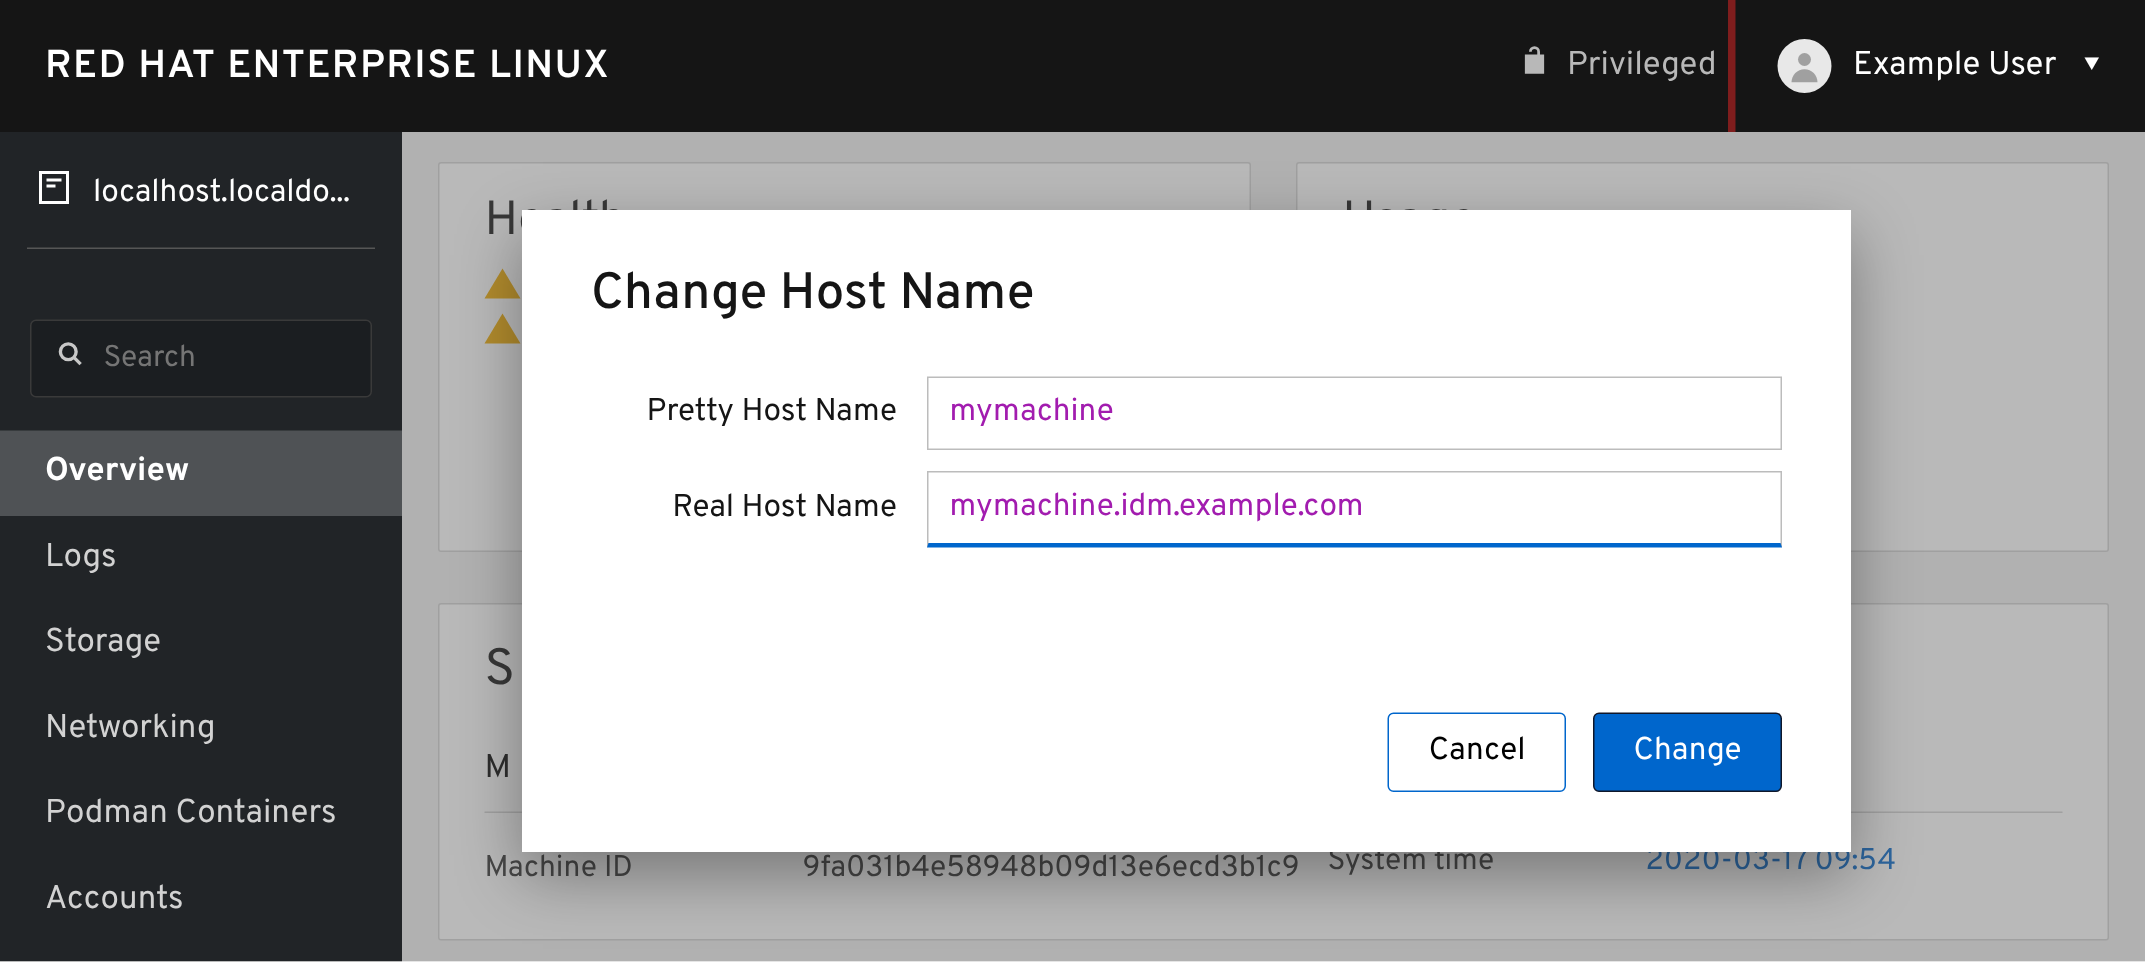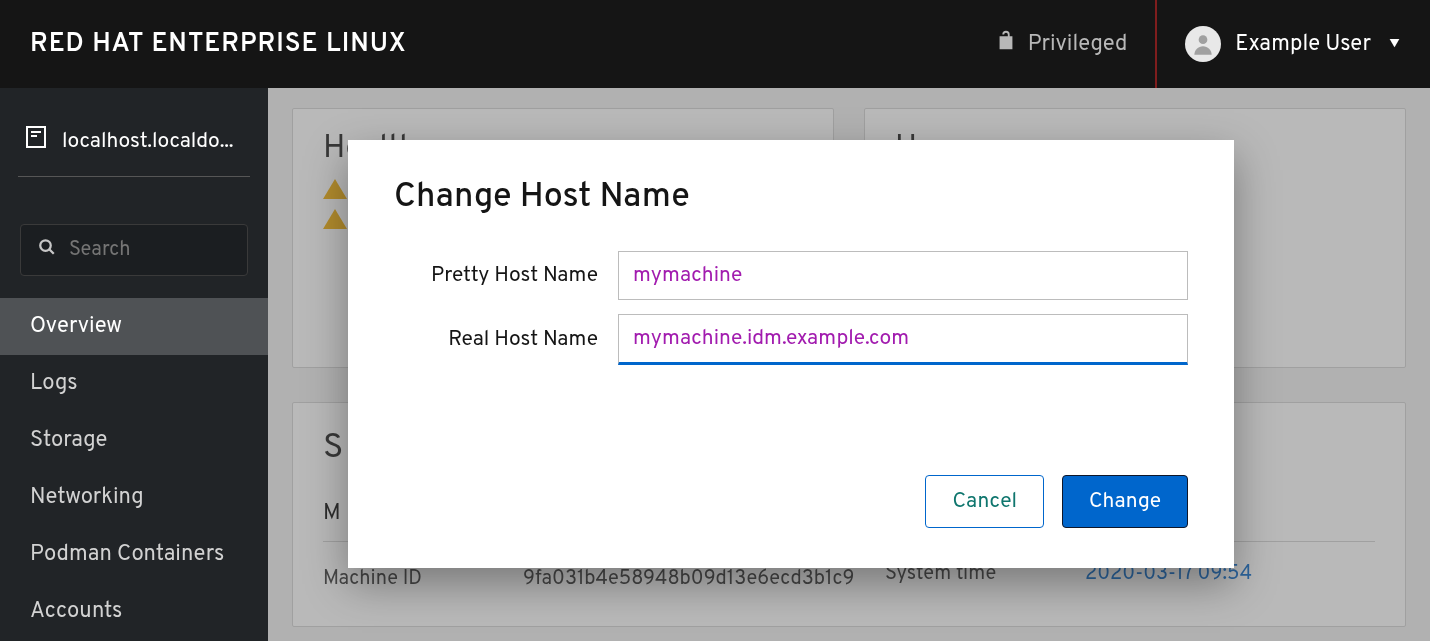--- a/index.html
+++ b/index.html
@@ -4,71 +4,71 @@
 <style>
   * { box-sizing: border-box; margin: 0; padding: 0; font-family: "RedHatText", "Overpass", Arial, sans-serif; }
   html, body { width: 1430px; height: 641px; overflow: hidden; background:#fff; }
   
   .header {
     height: 88px; background:#151515; color:#fff; display:flex; align-items:center;
     padding:0 30px; justify-content:space-between;
   }
   .brand { font-size:26px; font-weight:600; letter-spacing:1px; }
   .header-right { display:flex; align-items:center; gap:28px; }
-  .priv { display:flex; align-items:center; gap:12px; color:#b8b8b8; font-size:22px; padding-right:28px; border-right:2px solid #7f1d1d; height:88px;}
+  .priv { display:flex; align-items:center; gap:12px; color:#b8b8b8; font-size:22px; padding-right:8px; border-right:5px solid #7f1d1d; height:88px;}
   .user { display:flex; align-items:center; gap:14px; font-size:22px; color:#fff; }
   .avatar { width:36px; height:36px; border-radius:50%; background:#e8e8e8; display:flex; align-items:center; justify-content:center;}
   .avatar svg{ width:26px; height:26px; fill:#a0a0a0;}
   .caret-down { font-size:14px; margin-left:4px;}
   
   .app { display:flex; height: calc(641px - 88px); }
   .sidebar {
     width:268px; background:#212427; color:#d2d2d2;
-    display:flex; flex-direction:column; padding-top:24px;
+    display:flex; flex-direction:column; padding-top:12px;
   }
   .host-row { display:flex; align-items:center; gap:14px; padding:12px 24px 18px 24px; color:#fff; font-size:21px;}
   .host-divider { border:0; border-top:1px solid #565656; margin:0 18px 18px 18px;}
   .search-wrap { padding:0 20px 22px 20px;}
   .search {
     background:#1b1e21; border:1px solid #3a3a3a; color:#c7c7c7; font-size:20px;
     width:100%; padding:12px 14px 12px 48px; border-radius:4px;
   }
   .search-wrap { position:relative;margin-top:29px;}
   .search-icon{ position:absolute; left:38px; top:14px; color:#a0a0a0; font-size:18px;}
   .nav { display:flex; flex-direction:column;}
   .nav-item { padding:15px 30px; font-size:22px; color:#d2d2d2; cursor:pointer;}
-  .nav-item.active { background:#4f5255; color:#fff; font-weight:400;}
+  .nav-item.active { background:#4f5255; color:#fff; font-weight:700;}
   
   .main { flex:1; background:#f0f0f0; position:relative; padding:20px 24px; overflow:hidden;}
   .overlay { position:absolute; inset:0; background:rgba(100,100,100,0.45);}
   .cards-row { display:flex; gap:30px; margin-bottom:34px;}
   .card { background:#fff; border:1px solid #d2d2d2; border-radius:2px; padding:20px 30px; flex:1;}
   .card h2 { font-size:32px; font-weight:400; color:#151515; }
   .card.big{ min-height:260px;}
   .syscard { background:#fff; border:1px solid #d2d2d2; border-radius:2px; padding:24px 30px;}
-  .sysrow { display:flex; gap:40px; font-size:20px; color:#303030; padding:10px 0;}
+  .sysrow { display:flex; gap:52px; font-size:20px; color:#303030; padding:10px 0;}
   .sysrow .lbl{ width:160px; color:#303030;}
   .link{ color:#0066cc; }
   .truncate{ font-size:34px; font-weight:400; color:#151515;}
   
   .dialog {
     position:absolute; left:348px; top:140px; width:886px; background:#fff;
     box-shadow:0 16px 40px rgba(0,0,0,0.35); z-index:10; padding:36px 46px 40px 46px;
   }
   .dialog h1 { font-size:34px; font-weight:500; color:#151515; margin-bottom:32px;}
   .form-row { display:flex; align-items:center; margin-bottom:14px;}
   .form-row label{ width:224px; text-align:right; font-size:21px; color:#151515; padding-right:20px;}
   .form-row input{
     flex:1; font-size:21px; padding:10px 14px; border:1px solid #bcbcbc; color:#a21caf;
     outline:none;
   }
   .form-row input.focused{ border:1px solid #bcbcbc; border-bottom:3px solid #0066cc;}
   .dialog-actions { display:flex; justify-content:flex-end; gap:18px; margin-top:110px;}
   .btn { font-size:21px; padding:12px 26px; border-radius:4px; cursor:pointer;}
-  .btn-secondary { background:#fff; border:1px solid #0066cc; color:#0f766e;}
+  .btn-secondary { background:#fff; border:1px solid #0066cc; color:#000000;}
   .btn-primary { background:#0066cc; border:1px solid #0f172a; color:#fff;}
   .warn-icons{ display:flex; flex-direction:column; gap:10px; margin-top:10px;}
   .warn{ width:0;height:0;border-left:12px solid transparent;border-right:12px solid transparent;border-bottom:20px solid #f0ab00;}
 </style>
 </head>
 <body>
 
 <div class="header">
   <div class="brand">RED HAT ENTERPRISE LINUX</div>
   <div class="header-right">

